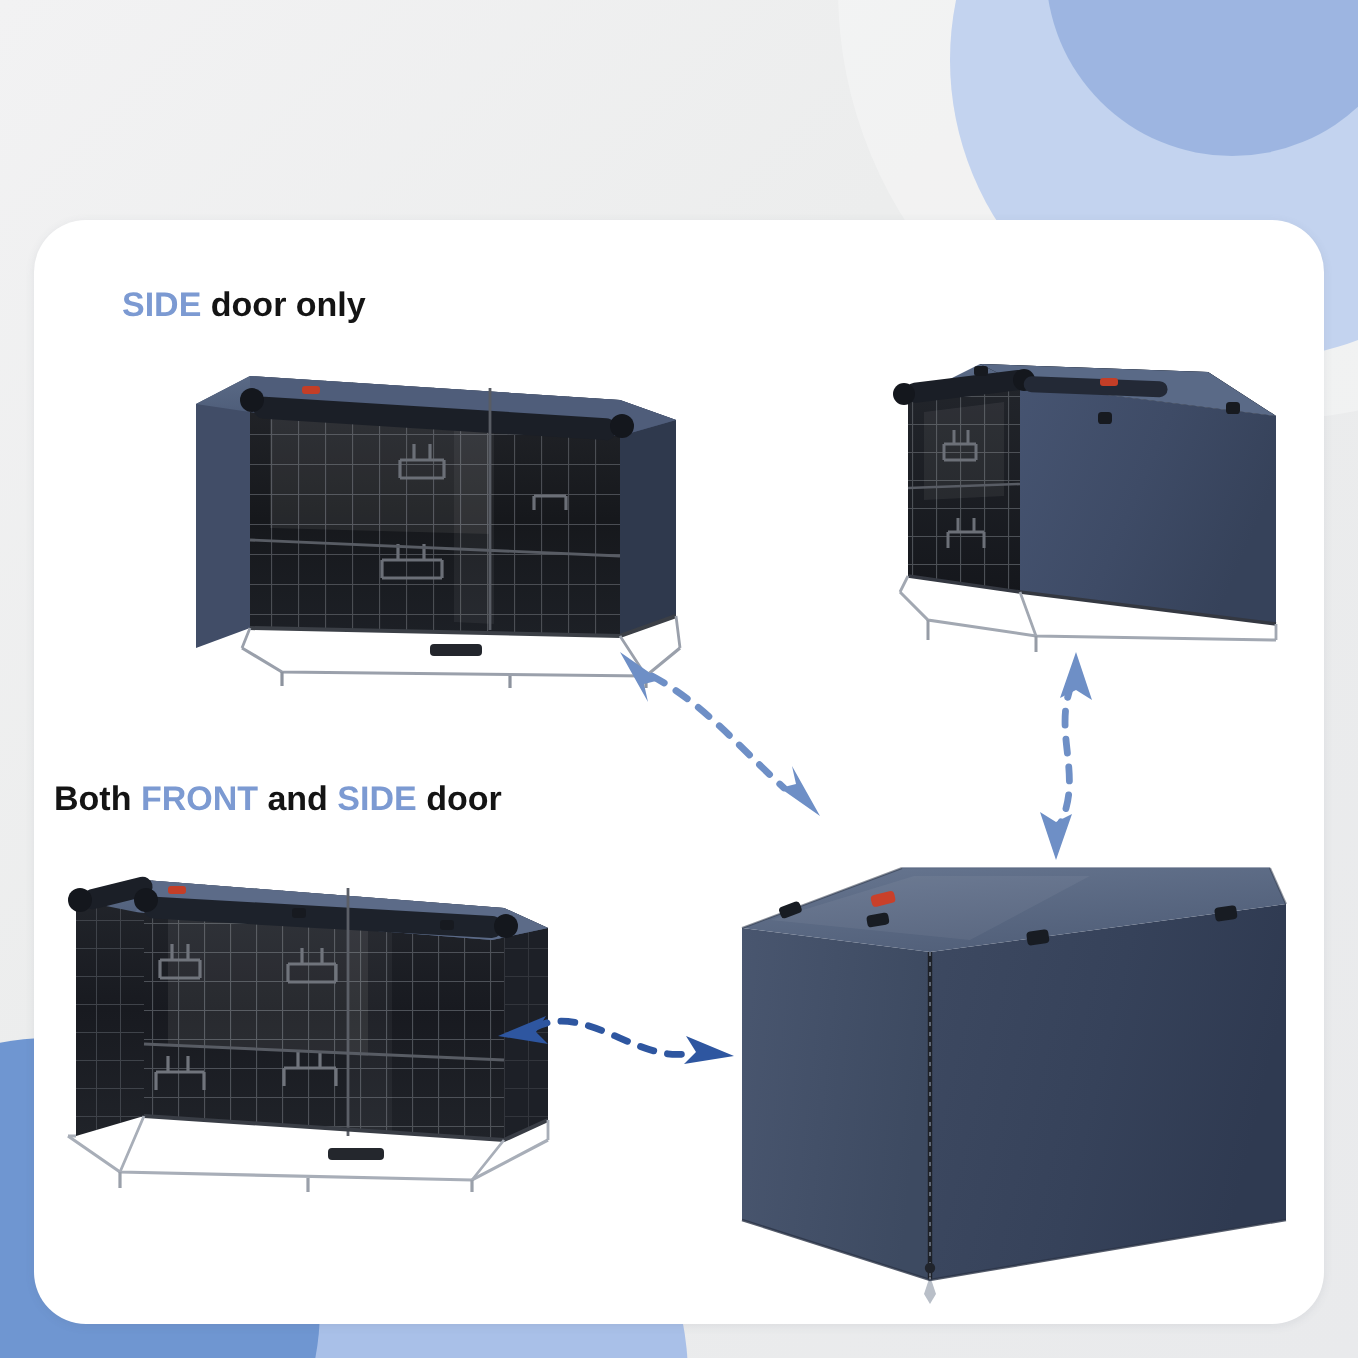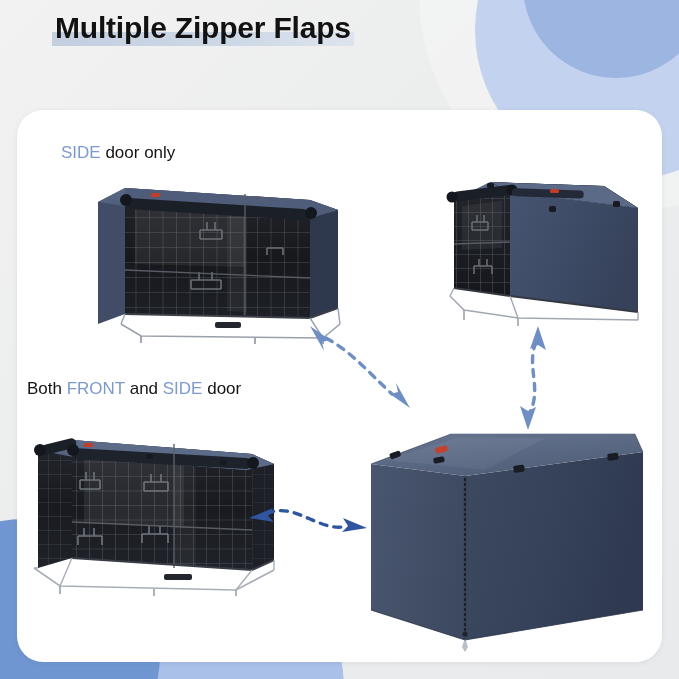--- a/index.html
+++ b/index.html
@@ -96,29 +96,29 @@
     border-radius: 26px;
     box-shadow: 0 1px 5px rgba(80,90,110,.10);
     z-index: 4;
     overflow: hidden;
   }
 
   
   .qlabel {
     position: absolute;
     font-size: 17px;
-    font-weight: normal;
+    font-weight: bold;
     color: #141414;
     white-space: nowrap;
     z-index: 9;
   }
   .qlabel .hi { color: #7c9ad2; }
   #lbl-side    { left: 61px;  top: 143px; }
   #lbl-front   { left: 441px; top: 138px; }
-  #lbl-both    { left: 27px;  top: 379px; }
+  #lbl-both    { left: 27px;  top: 390px; }
 
   
   .crate {
     position: absolute;
     z-index: 7;
   }
   .crate svg { display: block; overflow: visible; }
 
   
   .arrow {
@@ -135,21 +135,21 @@
 
 <div id="stage">
 
   <div class="blob blob-tr-light"></div>
   <div class="blob blob-tr-dark"></div>
   <div class="sheen-tr"></div>
   <div class="blob blob-bl-light"></div>
   <div class="blob blob-bl-dark"></div>
 
   <div class="headline">
-    <div class="hl-line l1">Multiple Zipper Flaps</div><br>
+    <br>
   </div>
 
   <div class="card"></div>
 
   <div class="qlabel" id="lbl-side">
     <span class="hi">SIDE</span><span> door only</span>
   </div>
 
 
   <div class="qlabel" id="lbl-both">

